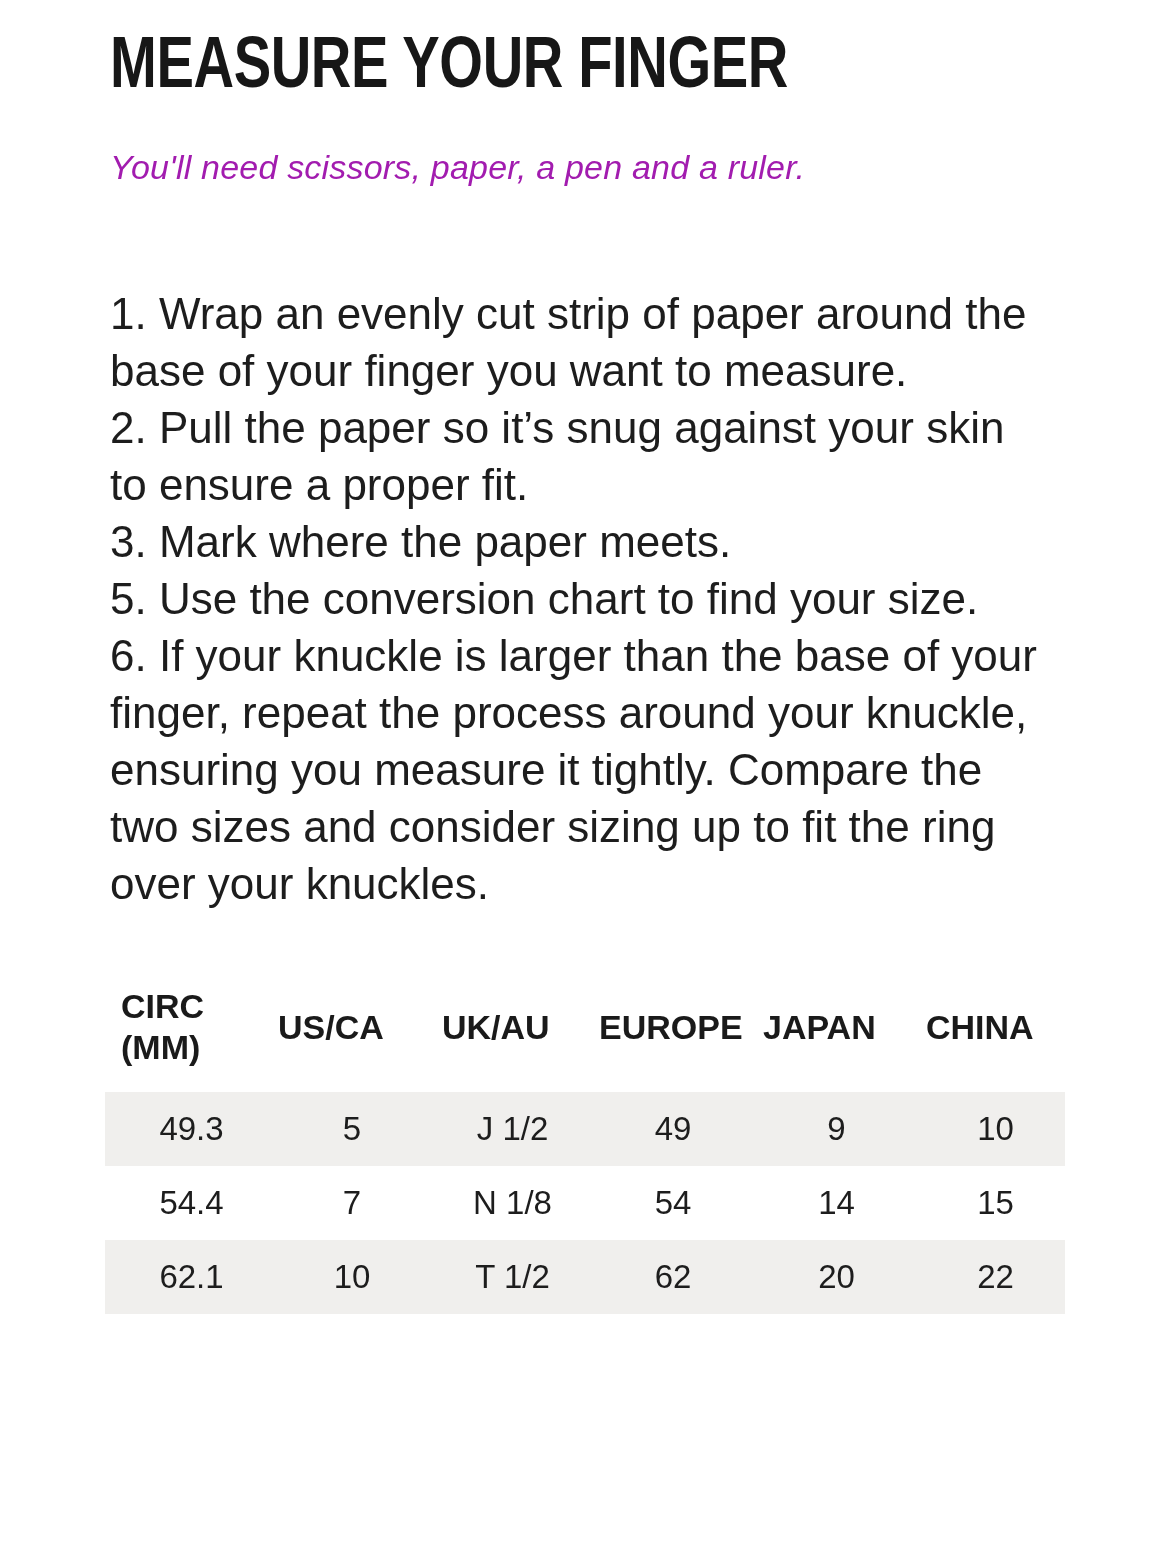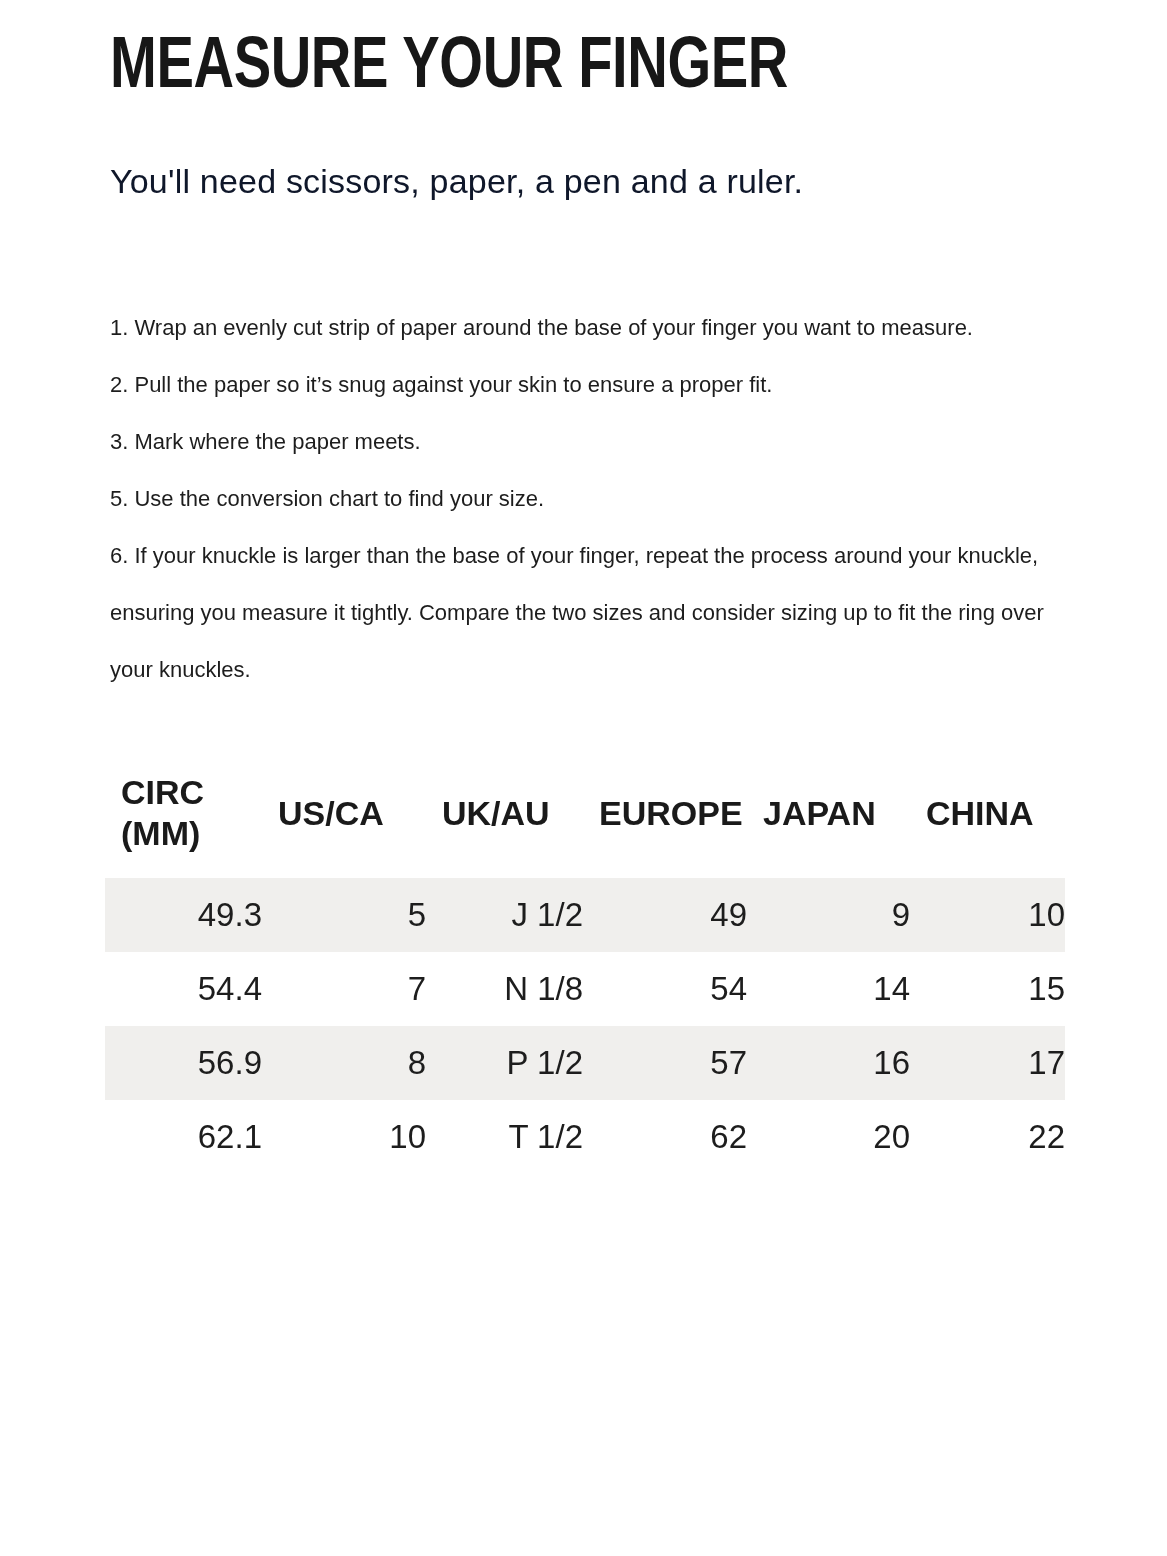--- a/index.html
+++ b/index.html
@@ -19,52 +19,53 @@
     font-size: 72px;
     font-weight: 700;
     color: #171717;
     line-height: 1.0;
     letter-spacing: -0.5px;
     transform: scaleX(0.78);
     transform-origin: left center;
     white-space: nowrap;
   }
   .subtitle {
-    margin-top: 64px;
+    margin-top: 50px;
     font-size: 34px;
-    color: #0f172a;
+    font-style: italic;
+    color: #a21caf;
     letter-spacing: 0.2px;
   }
   .steps {
     margin-top: 98px;
     max-width: 940px;
   }
   .step {
-    font-size: 22px;
+    font-size: 44px;
     line-height: 57px;
     color: #1d1d1d;
   }
   .size-table {
     border-collapse: collapse;
     margin-top: 74px;
     margin-left: -5px;
     width: 960px;
     table-layout: fixed;
   }
   .size-table th {
     text-align: left;
     font-size: 34px;
     font-weight: 700;
     line-height: 41px;
     vertical-align: middle;
     padding: 0 0 24px 16px;
     color: #1a1a1a;
   }
   .size-table td {
-    text-align: right;
+    text-align: center;
     font-size: 33px;
     font-weight: 400;
     height: 74px;
     vertical-align: middle;
     padding: 0 0 0 16px;
     color: #1d1d1d;
   }
   .size-table tbody tr:nth-child(odd) { background: #f0efed; }
   .size-table tbody tr:nth-child(even) { background: #ffffff; }
 </style>
@@ -115,28 +116,20 @@
       </tr>
       <tr>
         <td>54.4</td>
         <td>7</td>
         <td>N 1/8</td>
         <td>54</td>
         <td>14</td>
         <td>15</td>
       </tr>
       <tr>
-        <td>56.9</td>
-        <td>8</td>
-        <td>P 1/2</td>
-        <td>57</td>
-        <td>16</td>
-        <td>17</td>
-      </tr>
-      <tr>
         <td>62.1</td>
         <td>10</td>
         <td>T 1/2</td>
         <td>62</td>
         <td>20</td>
         <td>22</td>
       </tr>
     </tbody>
   </table>
 

